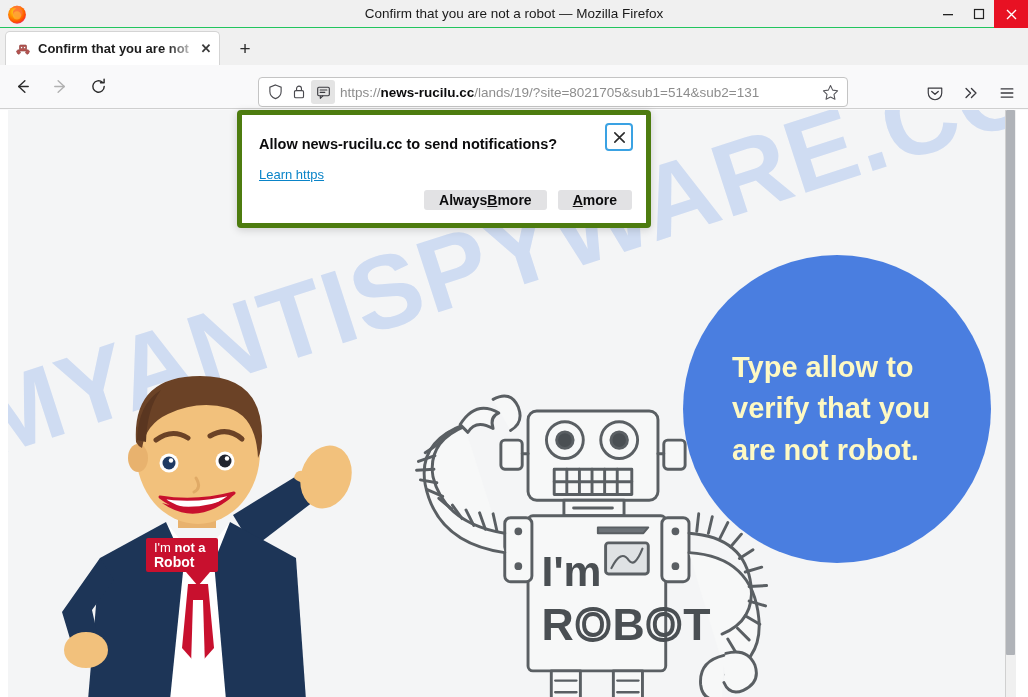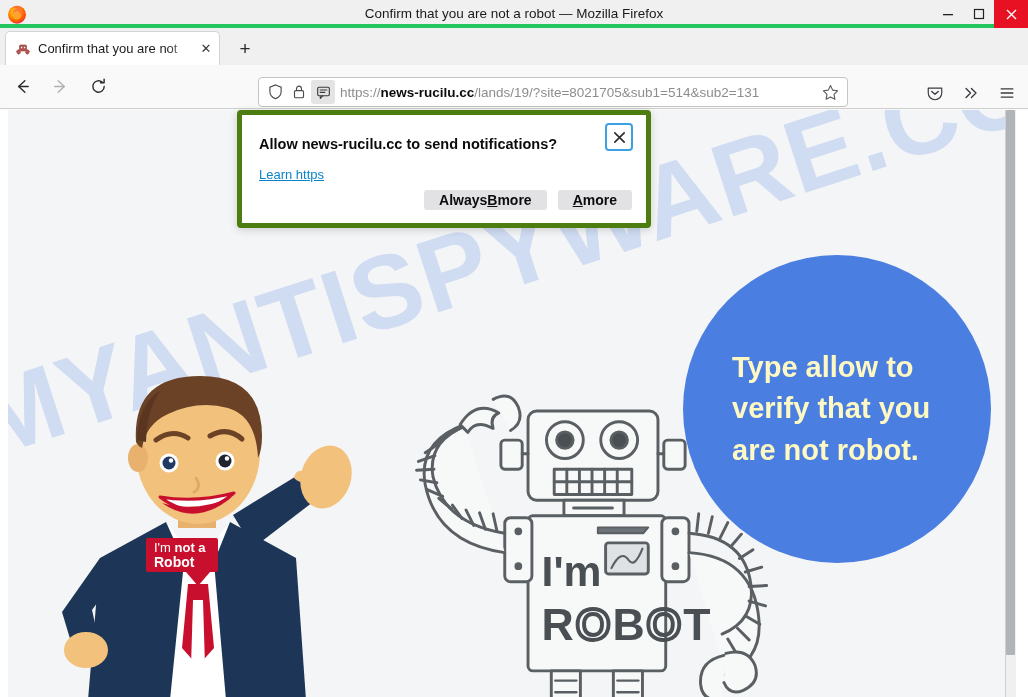--- a/index.html
+++ b/index.html
@@ -7,21 +7,21 @@
     width: 1028px; height: 697px;
     overflow: hidden;
     font-family: "Liberation Sans", sans-serif;
     background: #f9f9fa;
   }
 
   
   .titlebar {
     position: absolute; left: 0; top: 0; width: 1028px; height: 28px;
     background: #f0f0f0;
-    border-bottom: 4px solid #22c55e;
+    border-bottom: 1px solid #22c55e;
     display: flex; align-items: center;
   }
   .ff-logo {
     position: absolute; left: 6px; top: 3px; width: 22px; height: 22px;
   }
   .win-title {
     position: absolute; left: 0; top: 0; width: 1028px; height: 28px;
     line-height: 28px; text-align: center;
     font-size: 13.5px; color: #1a1a1a;
   }
@@ -39,21 +39,21 @@
   
   .tabstrip {
     position: absolute; left: 0; top: 28px; width: 1028px; height: 37px;
     background: #f0f0f0;
   }
   .tab {
     position: absolute; left: 5px; top: 3px; width: 215px; height: 34px;
     background: #fff;
     border: 1px solid #d4d4d4; border-bottom: none;
     border-radius: 5px 5px 0 0;
-    display: flex; align-items: center; padding: 0 6px 0 9px;
+    display: flex; align-items: center; padding: 0 6px 0 9px; font-weight: bold;
   }
   .tab-favicon { width: 16px; height: 16px; flex: 0 0 16px; margin-right: 7px; }
   .tab-label {
     font-size: 13px; color: #1c1c1c;
     white-space: nowrap; overflow: hidden;
     flex: 1 1 auto;
     -webkit-mask-image: linear-gradient(to right, #000 80%, transparent 100%);
     mask-image: linear-gradient(to right, #000 80%, transparent 100%);
   }
   .tab-close {

